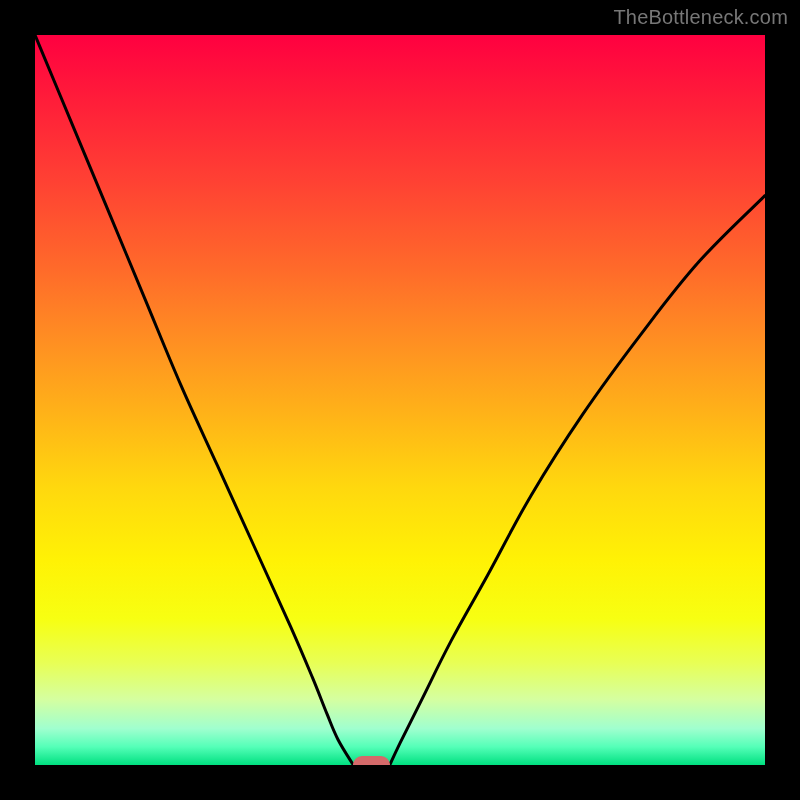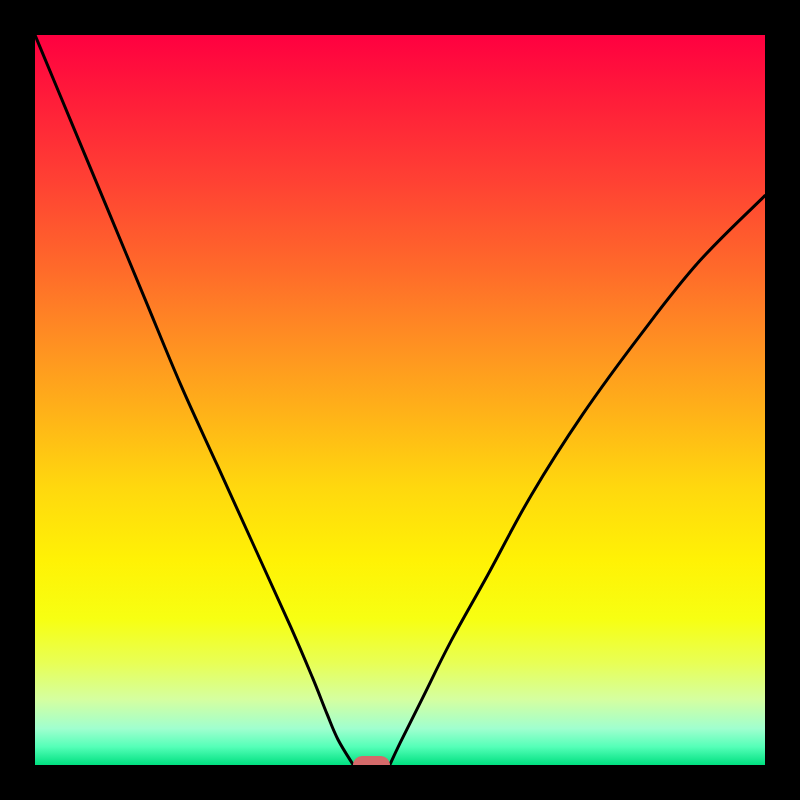--- a/index.html
+++ b/index.html
@@ -76,14 +76,15 @@
     <div class="gradient"></div>
 
     <svg class="curves" viewBox="0 0 730 730" preserveAspectRatio="none">
       <path id="left-curve-path" fill="none" stroke="#000" stroke-width="3" stroke-linecap="round" d="M 0.00 0.00 C 6.57 15.77, 23.36 56.06, 36.50 87.60 C 49.64 119.14, 59.86 143.66, 73.00 175.20 C 86.14 206.74, 96.36 231.26, 109.50 262.80 C 122.64 294.34, 132.86 320.18, 146.00 350.40 C 159.14 380.62, 169.36 401.79, 182.50 430.70 C 195.64 459.61, 205.86 482.09, 219.00 511.00 C 232.14 539.91, 244.99 567.65, 255.50 591.30 C 266.01 614.95, 270.83 626.63, 277.40 642.40 C 283.97 658.17, 287.40 667.73, 292.00 678.90 C 296.60 690.07, 298.22 695.25, 302.95 704.45 C 307.68 713.65, 315.52 725.40, 318.28 730.00"></path>
       <path id="right-curve-path" fill="none" stroke="#000" stroke-width="3" stroke-linecap="round" d="M 354.78 730.00 C 356.62 726.06, 359.22 719.93, 365.00 708.10 C 370.78 696.27, 377.70 682.70, 386.90 664.30 C 396.10 645.90, 404.27 628.24, 416.10 605.90 C 427.93 583.56, 438.15 566.48, 452.60 540.20 C 467.05 513.92, 479.32 488.81, 496.40 459.90 C 513.48 430.99, 527.79 408.51, 547.50 379.60 C 567.21 350.69, 584.88 326.89, 605.90 299.30 C 626.92 271.71, 641.96 251.27, 664.30 226.30 C 686.64 201.33, 718.17 172.43, 730.00 160.60"></path>
     </svg>
 
     <div id="marker" class="marker" style="left: 318.28px; width: 36.5px; height: 18px; top: 721px; background: rgb(212, 106, 106);"></div>
   </div>
 
+  <div class="watermark">TheBottleneck.com</div>
 
 </div>
 
 </body></html>

